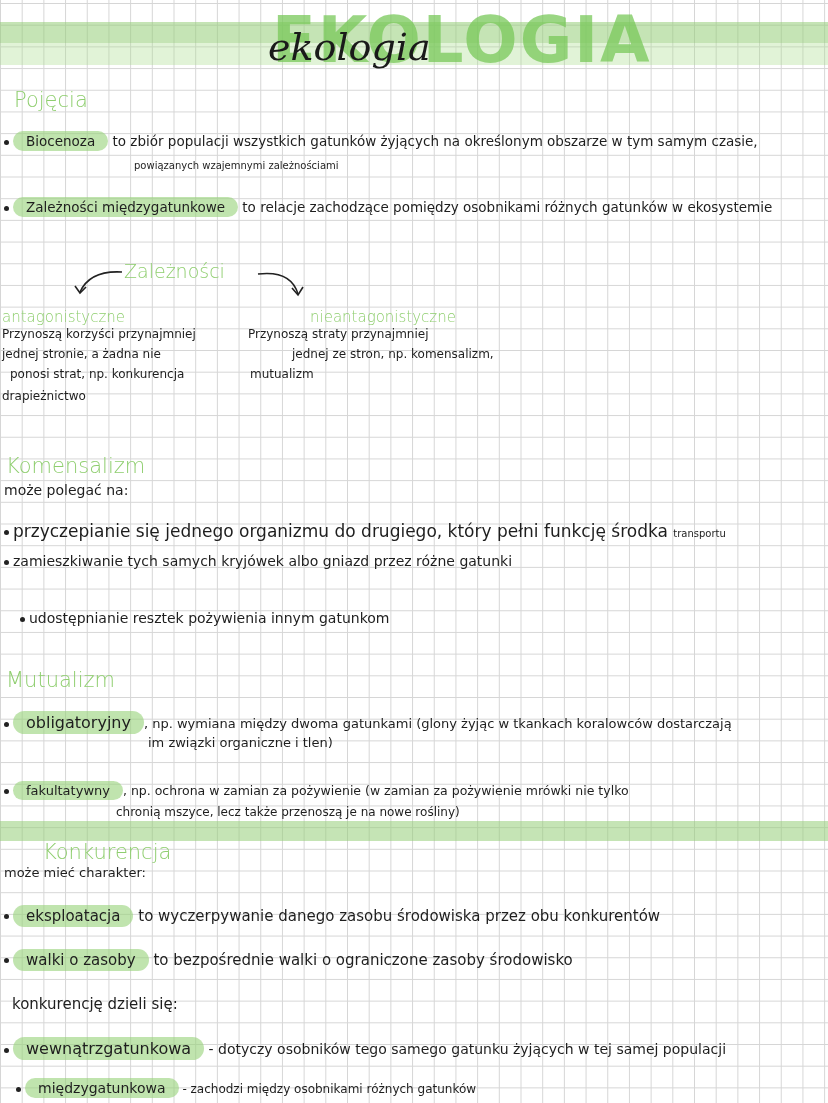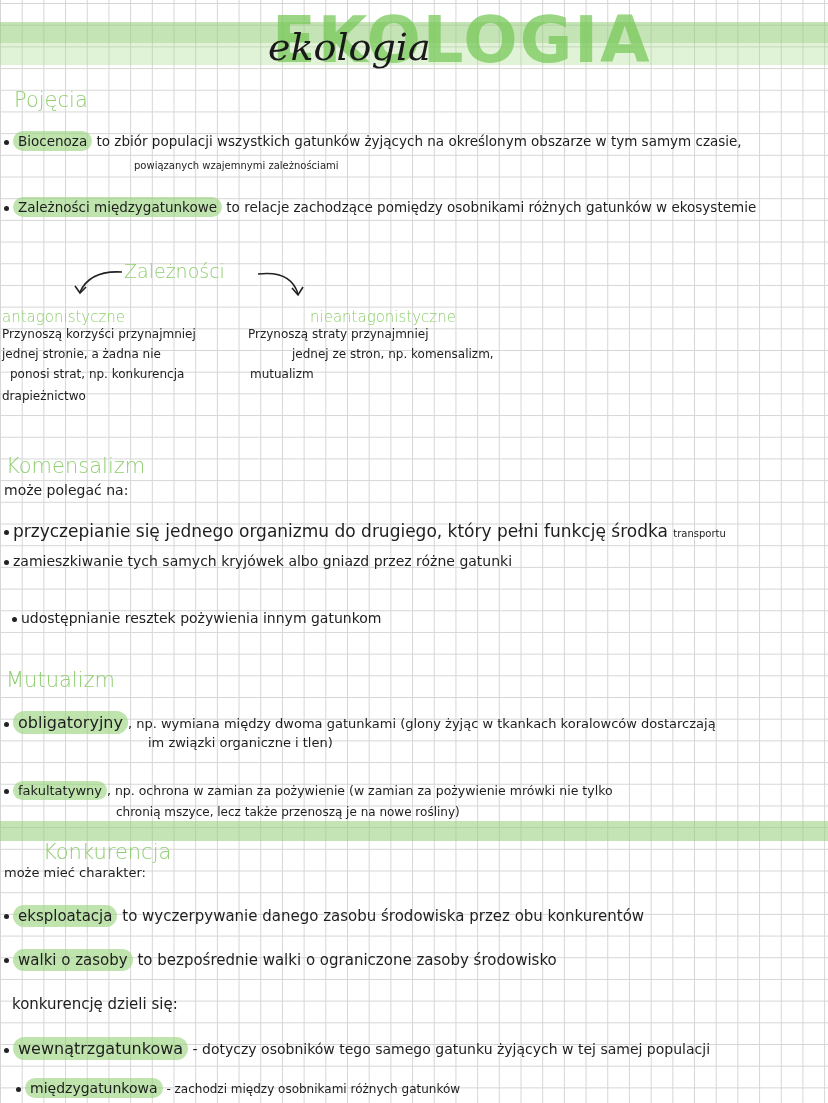--- a/index.html
+++ b/index.html
@@ -26,21 +26,21 @@
     color: #1a1a1a; line-height: 1;
   }
   .heading {
     font-family: "DejaVu Sans", sans-serif; font-weight: 200; font-size: 21px;
     color: #8fce6f; line-height: 1;
   }
   .hand { font-family: "DejaVu Sans", sans-serif; font-size: 13px; color: #1e1e1e; white-space: nowrap; line-height: 1.15; }
   .hand-lg { font-size: 17px; }
   .hand-sm { font-size: 10px; }
   .hl {
-    background: rgba(150, 210, 120, 0.6); border-radius: 12px; padding: 2px 5px;
+    background: rgba(150, 210, 120, 0.6); border-radius: 12px; padding: 2px 13px;
   }
   .bullet { display: inline-block; width: 5px; height: 5px; border-radius: 50%; background: #222; vertical-align: middle; margin-right: 4px; }
   .arrow { stroke: #222; stroke-width: 1.6; fill: none; }
 </style>
 </head>
 <body>
 
 <div class="abs band-dark" style="left:0;top:22px;width:828px;height:21px;"></div>
 <div class="abs band-light" style="left:0;top:43px;width:828px;height:22px;"></div>
 <div class="abs title-big" style="left:272px;top:8px;">EKOLOGIA</div>
@@ -83,21 +83,21 @@
 <div class="abs heading" style="left:6px;top:456px;">Komensalizm</div>
 <div class="abs hand" style="left:4px;top:482px;font-size:14px;">może polegać na:</div>
 
 <div class="abs hand hand-lg" style="left:4px;top:522px;">
   <span class="bullet"></span><span>przyczepianie się jednego organizmu do drugiego, który pełni funkcję środka</span>
   <span style="font-size:10px;">transportu</span>
 </div>
 <div class="abs hand" style="left:4px;top:553px;font-size:14px;">
   <span class="bullet"></span><span>zamieszkiwanie tych samych kryjówek albo gniazd przez różne gatunki</span>
 </div>
-<div class="abs hand" style="left:12px;top:610px;font-size:14px;">
+<div class="abs hand" style="left:20px;top:610px;font-size:14px;">
   <span class="bullet"></span><span>udostępnianie resztek pożywienia innym gatunkom</span>
 </div>
 
 <div class="abs heading" style="left:6px;top:670px;">Mutualizm</div>
 
 <div class="abs hand" style="left:4px;top:714px;font-size:13px;">
   <span class="bullet"></span><span class="hl" style="font-size:16px;">obligatoryjny</span><span>, np. wymiana między dwoma gatunkami (glony żyjąc w tkankach koralowców dostarczają</span>
 </div>
 <div class="abs hand" style="left:148px;top:736px;font-size:13px;">im związki organiczne i tlen)</div>
 

